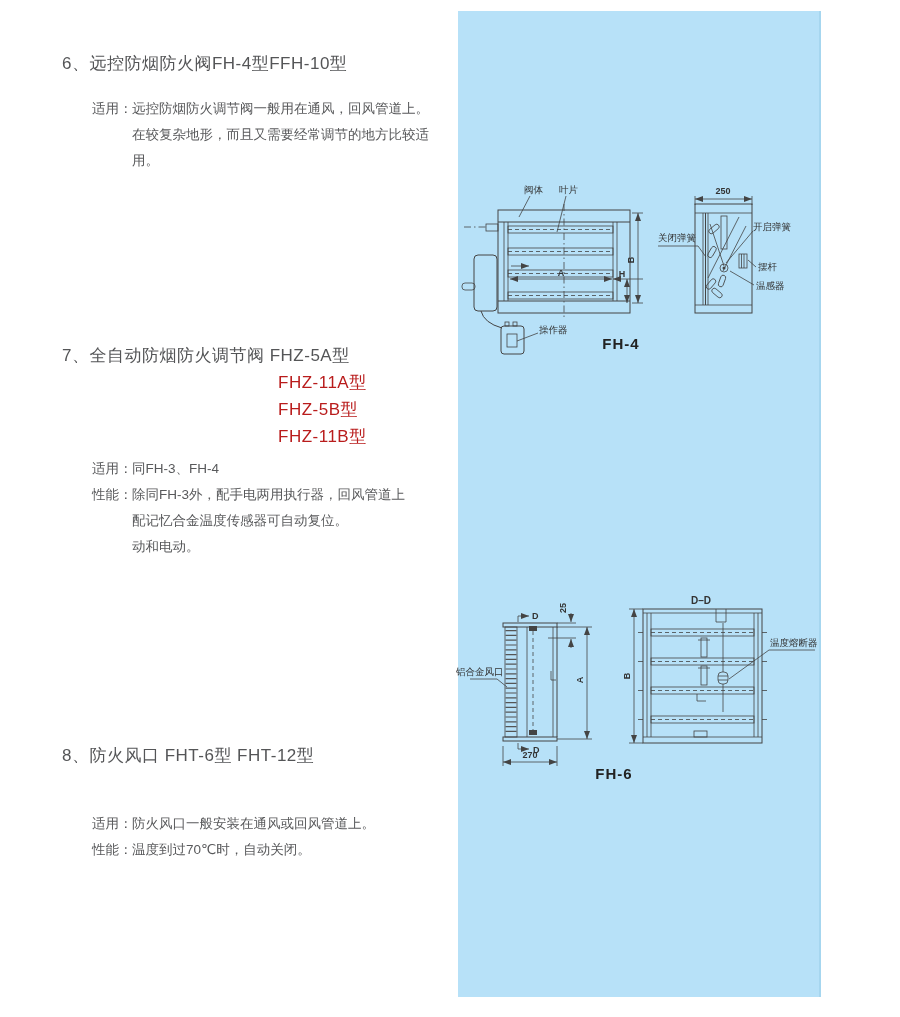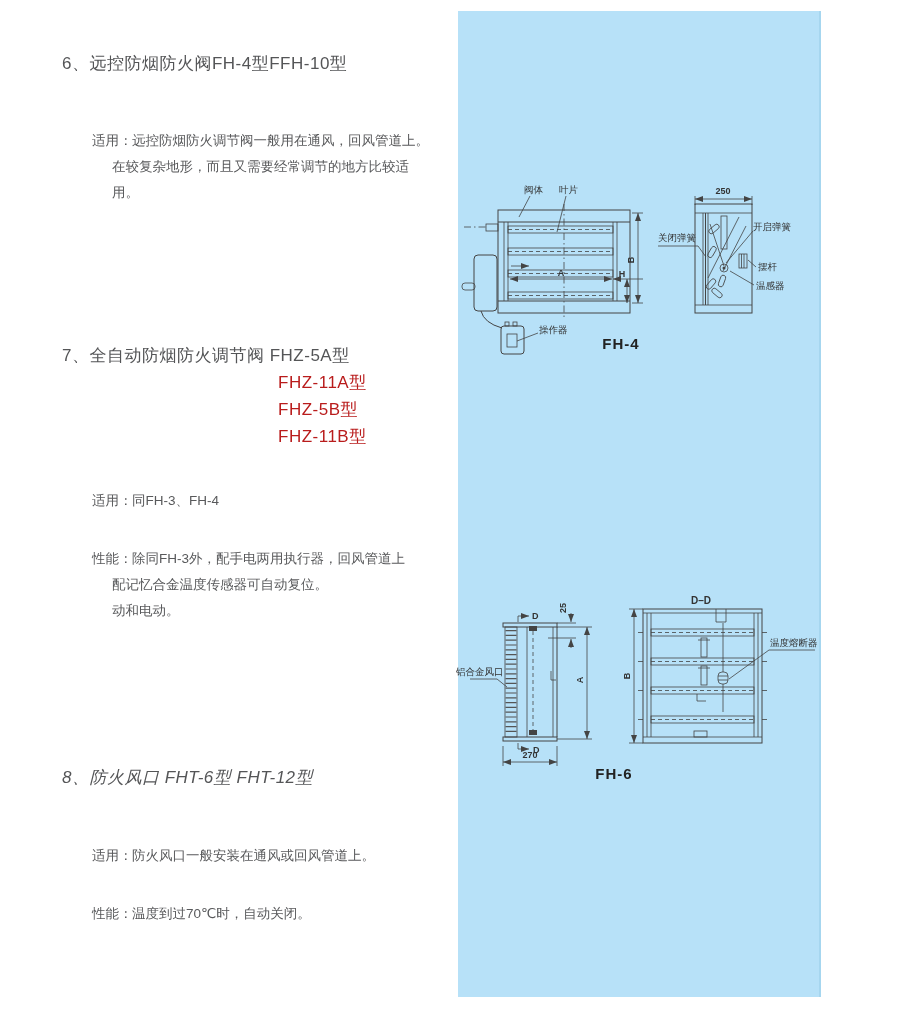--- a/index.html
+++ b/index.html
@@ -10,23 +10,23 @@
   }
   .abs{position:absolute;}
   
   .panel{
     left:458px;top:11px;width:361px;height:986px;
     background:#b7e1f8;border-right:2px solid #a6d6ef;
   }
   
   .h2{font-size:17px;letter-spacing:0.5px;color:#545557;white-space:nowrap;}
   .bodytxt{font-size:13.5px;line-height:26px;color:#58595b;white-space:nowrap;}
-  .row{display:flex;margin-top:32px;}
+  .row{display:flex;}
   .lbl{width:40px;flex:0 0 40px;}
-  .indent{margin-left:20px;}
+  .indent{margin-left:40px;}
   .models{font-size:17px;line-height:27px;letter-spacing:0.5px;color:#b91c1c;}
   
   svg text{font-family:"Liberation Sans","DejaVu Sans",sans-serif;}
   .ln{stroke:#444;stroke-width:1;fill:none;}
   .lnt{stroke:#444;stroke-width:0.8;fill:none;}
   .dsh{stroke:#444;stroke-width:0.8;fill:none;stroke-dasharray:4 3;}
   .cdl{stroke:#444;stroke-width:0.8;fill:none;stroke-dasharray:7 3 1.5 3;}
   .comb{stroke:#555;stroke-width:11;stroke-dasharray:1.2 3.6;fill:none;}
   .fillb{fill:#444;stroke:none;}
   .dlbl{font-size:9.5px;fill:#333;}
@@ -60,21 +60,21 @@
     <span>同FH-3、FH-4</span>
   </div>
   <div class="row">
     <span class="lbl">性能：</span>
     <span>除同FH-3外，配手电两用执行器，回风管道上</span>
   </div>
   <div class="indent">配记忆合金温度传感器可自动复位。</div>
   <div class="indent">动和电动。</div>
 </div>
 
-<div class="abs h2" style="left:62px;top:766px;font-style:italic;">8、防火风口 FHT-6型 FHT-12型</div>
+<div class="abs h2" style="left:62px;top:744px;">8、防火风口 FHT-6型 FHT-12型</div>
 <div class="abs bodytxt" style="left:92px;top:811px;">
   <div class="row">
     <span class="lbl">适用：</span>
     <span>防火风口一般安装在通风或回风管道上。</span>
   </div>
   <div class="row">
     <span class="lbl">性能：</span>
     <span>温度到过70℃时，自动关闭。</span>
   </div>
 </div>

